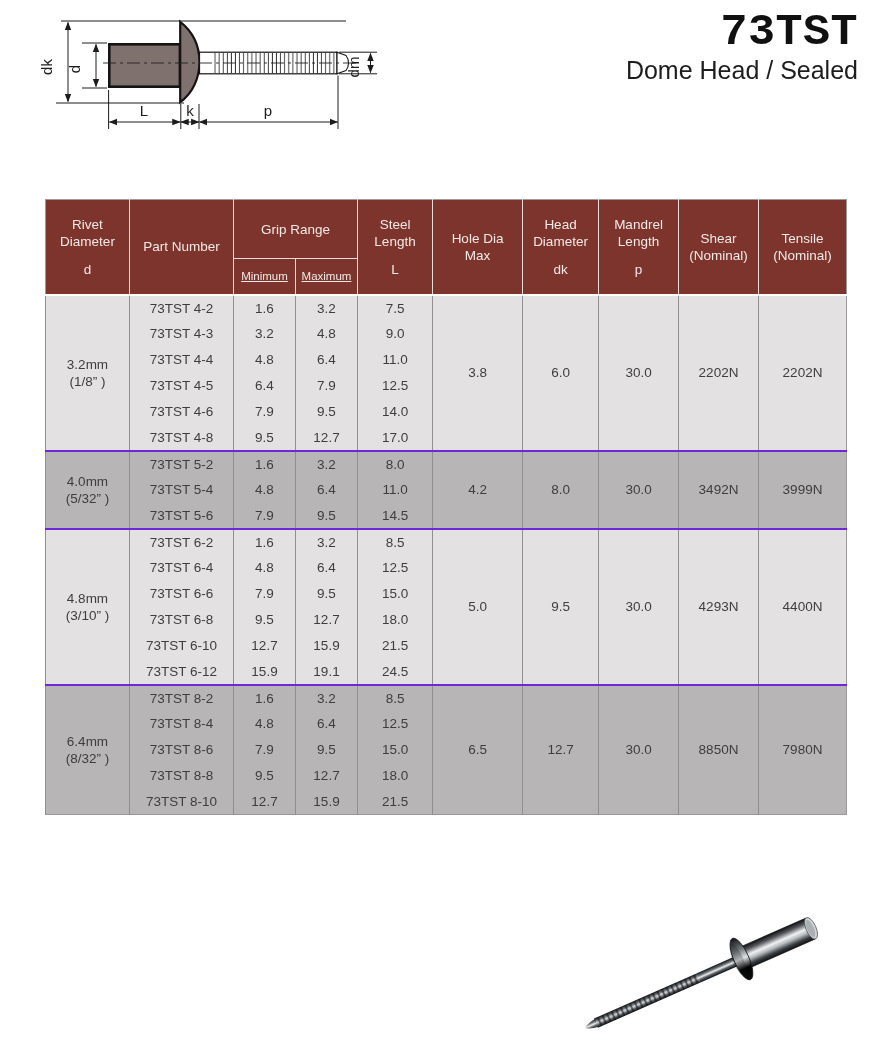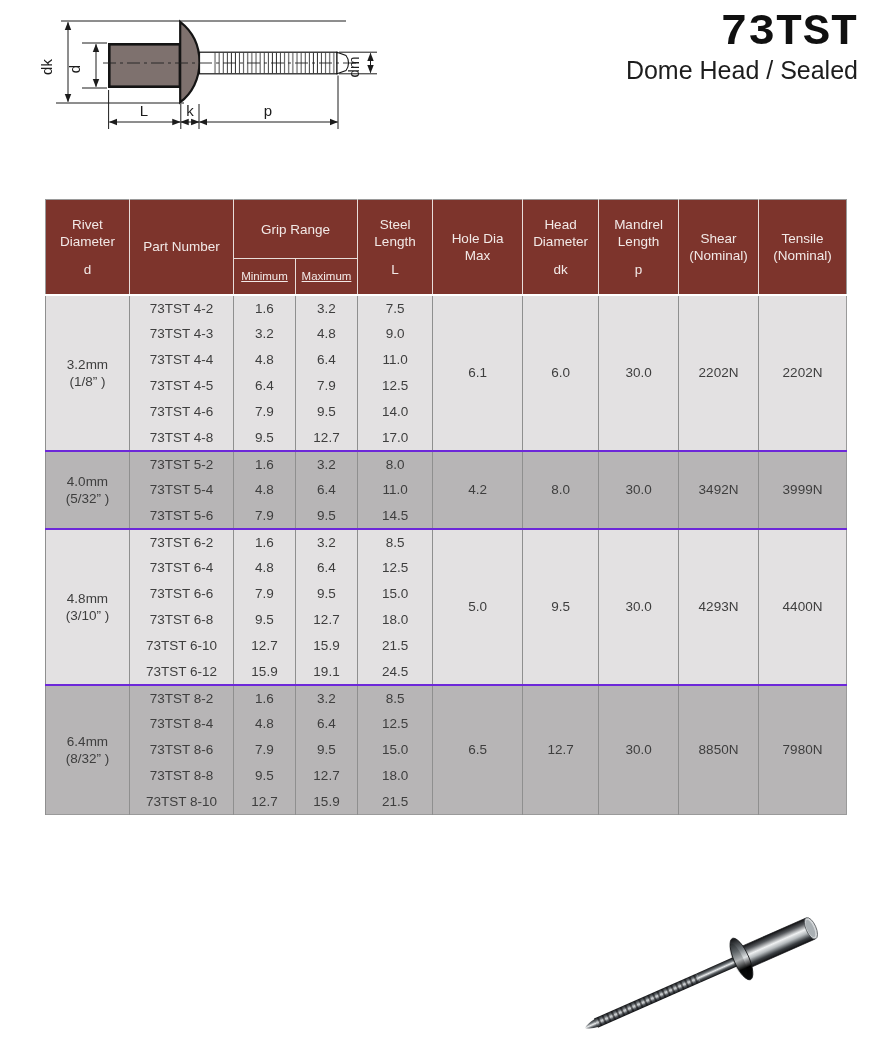--- a/index.html
+++ b/index.html
@@ -193,21 +193,21 @@
     <tbody>
         <tr class="light">
           <td class="diam" rowspan="6">
             <div>3.2mm</div>
             <div>(1/8”  )</div>
           </td>
           <td>73TST 4-2</td>
           <td>1.6</td>
           <td>3.2</td>
           <td>7.5</td>
-          <td rowspan="6">6.1</td>
+          <td rowspan="6">3.8</td>
           <td rowspan="6">6.0</td>
           <td rowspan="6">30.0</td>
           <td rowspan="6">2202N</td>
           <td rowspan="6">2202N</td>
         </tr>
         <tr class="light">
           <td>73TST 4-3</td>
           <td>3.2</td>
           <td>4.8</td>
           <td>9.0</td>

